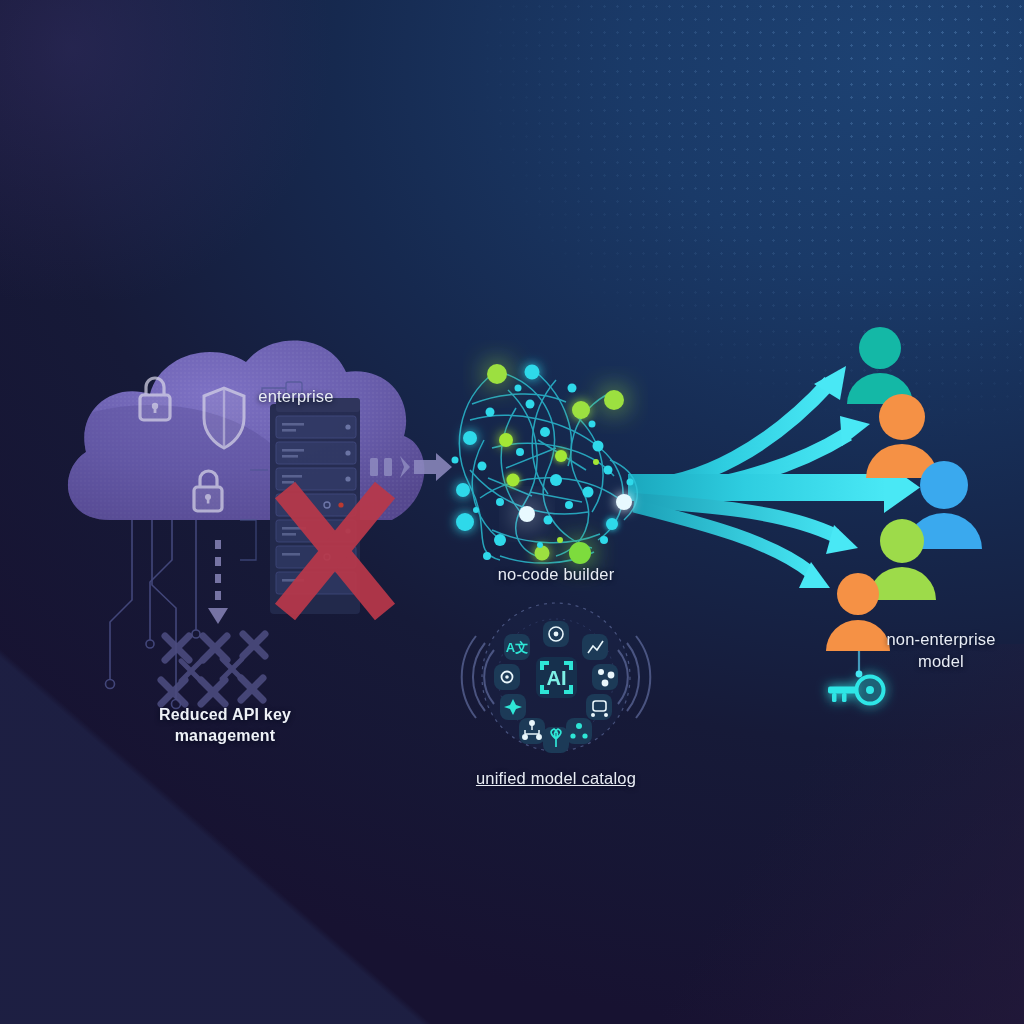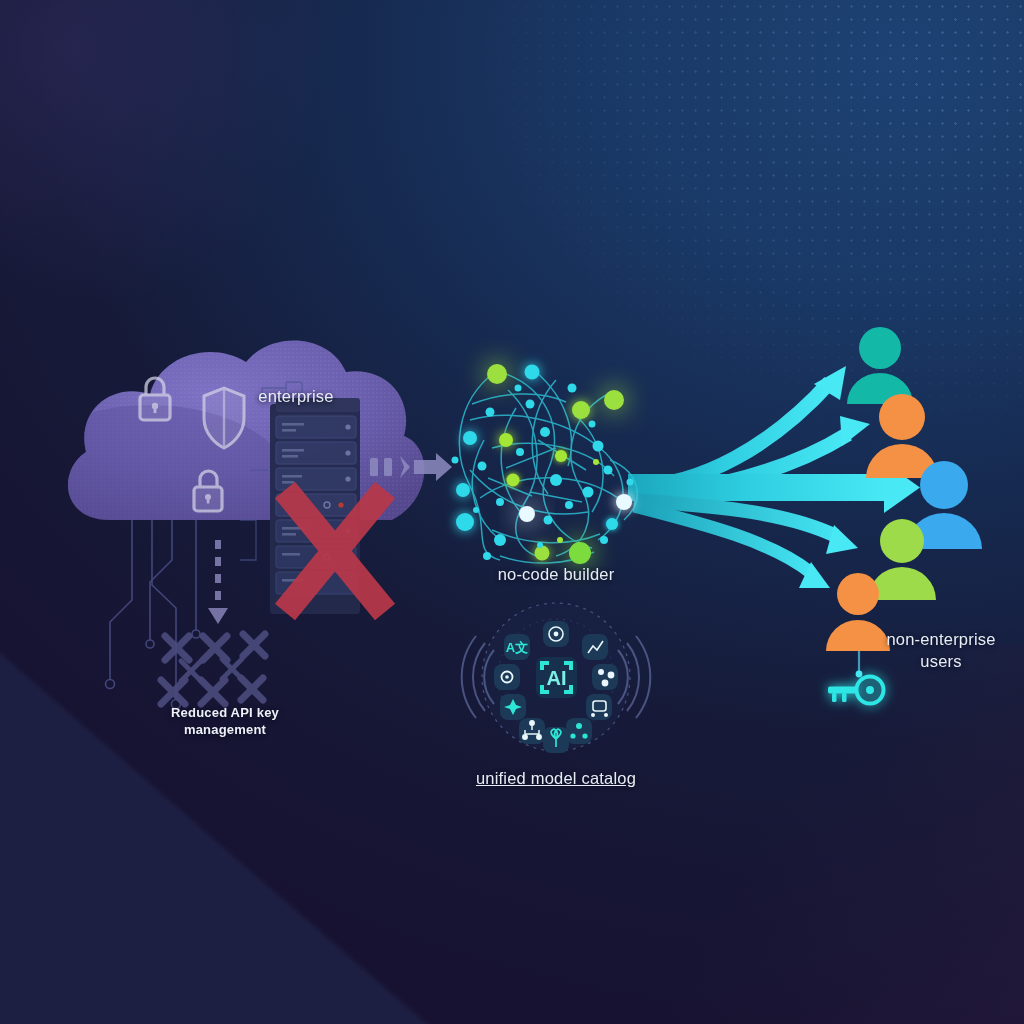--- a/index.html
+++ b/index.html
@@ -442,23 +442,23 @@
       <circle cx="870" cy="690" r="13.5" fill="none" stroke="#2ee6e6" stroke-width="4"></circle>
       <circle cx="870" cy="690" r="4" fill="#2ee6e6"></circle>
       <rect x="828" y="686.5" width="30" height="7" rx="2" fill="#2ee6e6"></rect>
       <rect x="832" y="693" width="4.5" height="9" rx="1.6" fill="#2ee6e6"></rect>
       <rect x="842" y="693" width="4.5" height="9" rx="1.6" fill="#2ee6e6"></rect>
     </g>
   </svg>
 
   <div class="label" style="left:196px;top:370px;width:200px;margin-top:16px;">enterprise</div>
 
-  <div class="label bold" style="left:110px;top:704px;width:230px;font-size:13px;">Reduced API key
+  <div class="label bold" style="left:110px;top:704px;width:230px;font-size:16px;">Reduced API key
 management</div>
 
   <div class="label" style="left:446px;top:564px;width:220px;">no-code builder</div>
 
   <div class="label" style="left:446px;top:768px;width:220px;text-decoration:underline;">unified model catalog</div>
 
   <div class="label" style="left:866px;top:629px;width:150px;">non-enterprise
-users</div>
+model</div>
 
 </div>
 
 </body></html>

